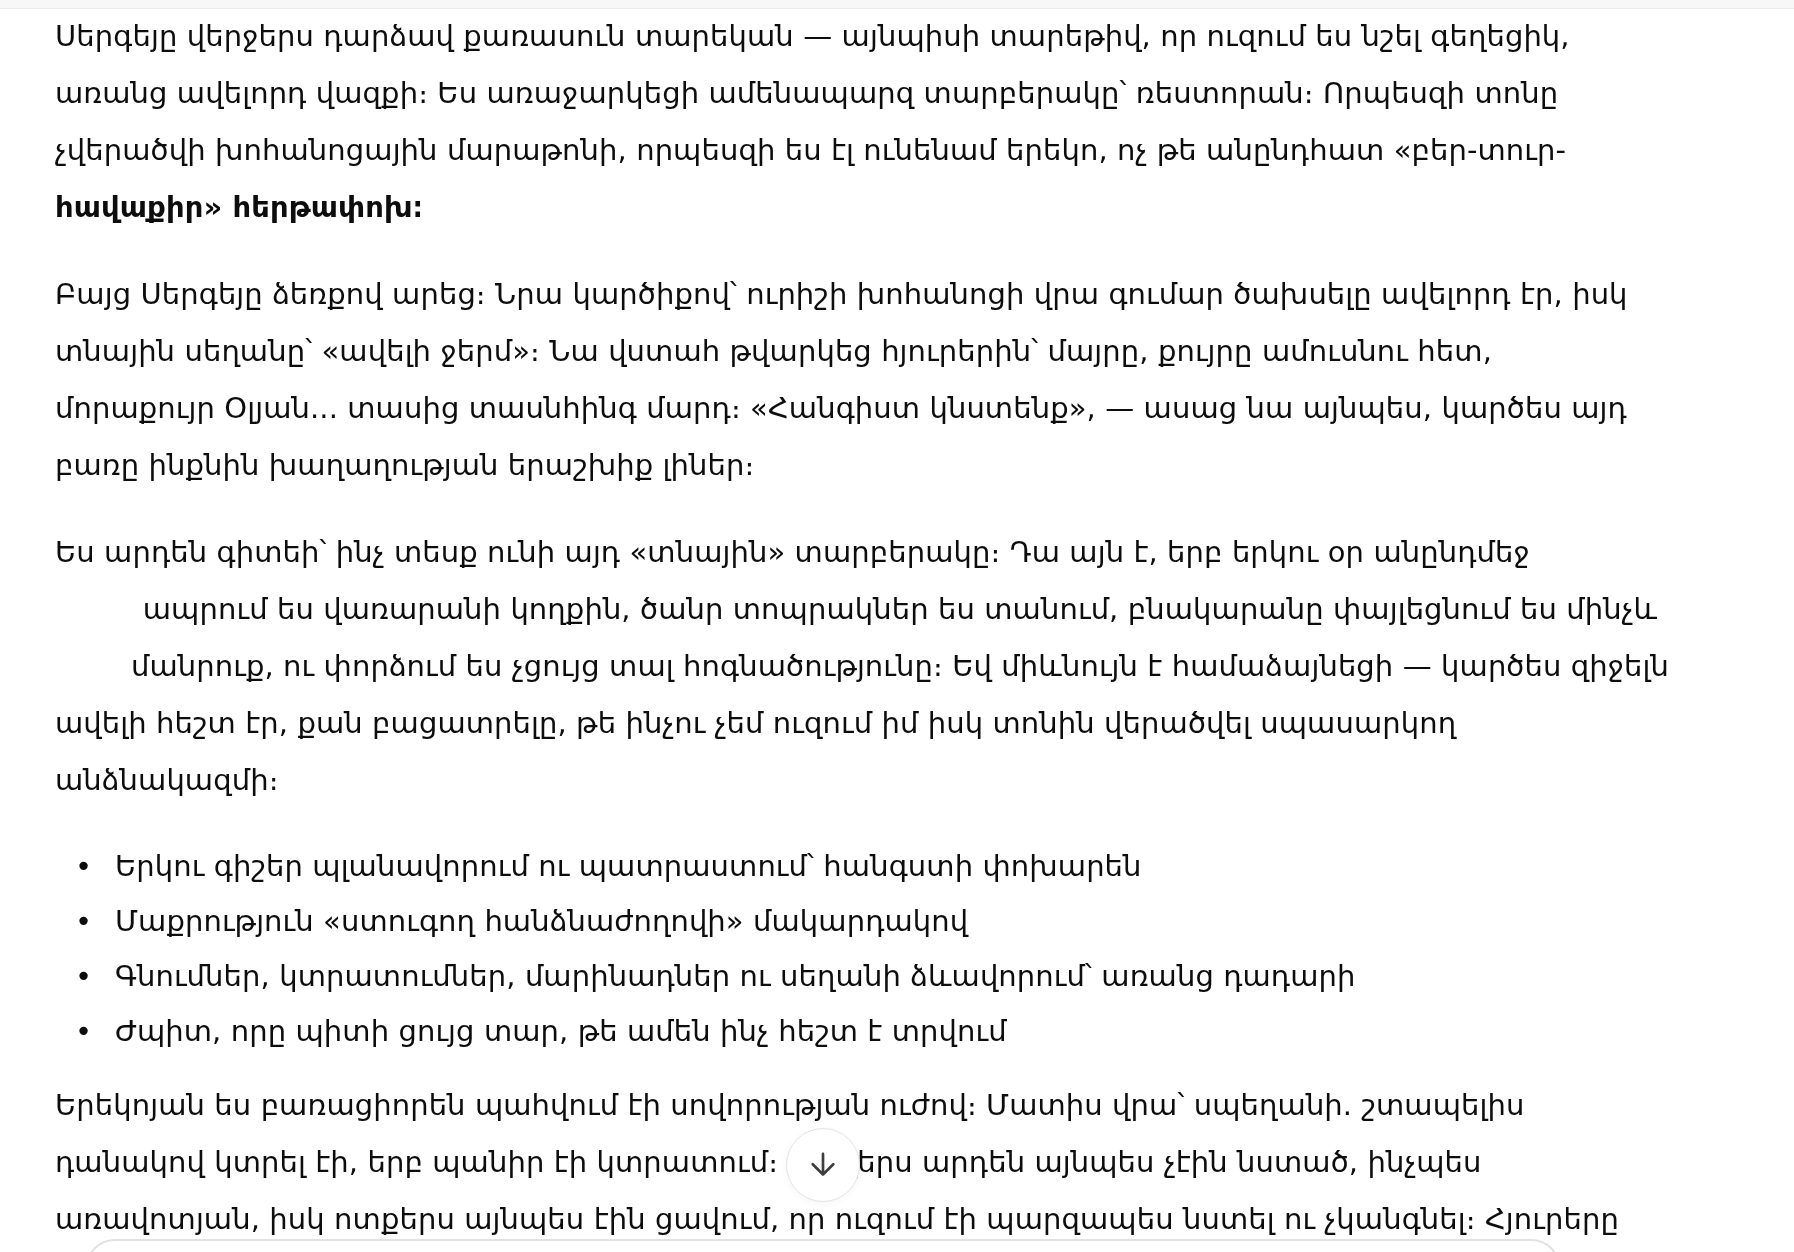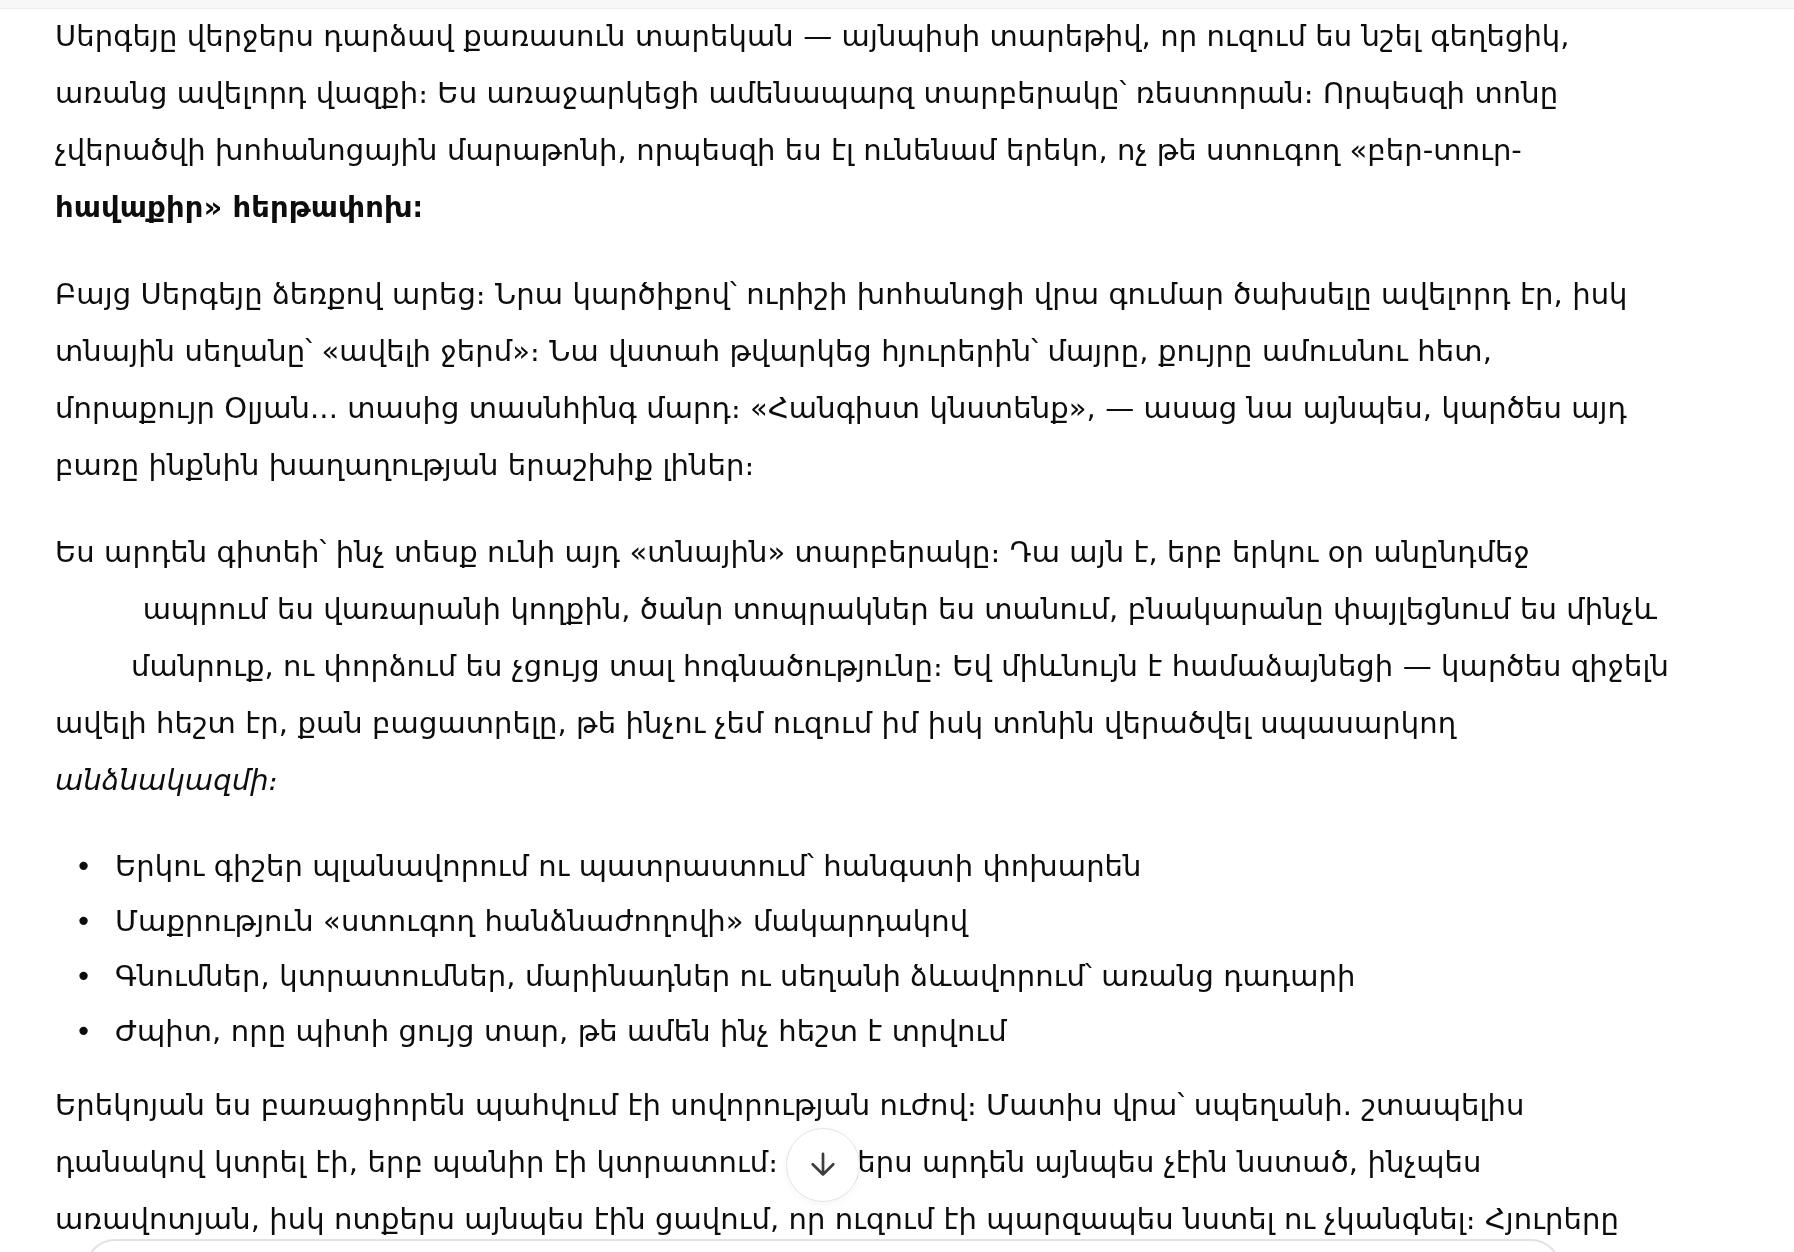--- a/index.html
+++ b/index.html
@@ -86,37 +86,37 @@
 </head>
 <body>
 
 <div class="top-strip"></div>
 
 <div class="content">
 
   <p>
     <span class="line" style="display: block;">Սերգեյը վերջերս դարձավ քառասուն տարեկան — այնպիսի տարեթիվ, որ ուզում ես նշել գեղեցիկ,</span>
     <span class="line" style="display: block;">առանց ավելորդ վազքի։ Ես առաջարկեցի ամենապարզ տարբերակը՝ ռեստորան։ Որպեսզի տոնը</span>
-    <span class="line" style="display: block;">չվերածվի խոհանոցային մարաթոնի, որպեսզի ես էլ ունենամ երեկո, ոչ թե ստուգող «բեր-տուր-</span>
+    <span class="line" style="display: block;">չվերածվի խոհանոցային մարաթոնի, որպեսզի ես էլ ունենամ երեկո, ոչ թե անընդհատ «բեր-տուր-</span>
     <span class="line" style="display: block; font-weight: bold;">հավաքիր» հերթափոխ։</span>
   </p>
 
   <p>
     <span class="line" style="display: block;">Բայց Սերգեյը ձեռքով արեց։ Նրա կարծիքով՝ ուրիշի խոհանոցի վրա գումար ծախսելը ավելորդ էր, իսկ</span>
     <span class="line" style="display: block;">տնային սեղանը՝ «ավելի ջերմ»։ Նա վստահ թվարկեց հյուրերին՝ մայրը, քույրը ամուսնու հետ,</span>
     <span class="line" style="display: block;">մորաքույր Օլյան... տասից տասնհինգ մարդ։ «Հանգիստ կնստենք», — ասաց նա այնպես, կարծես այդ</span>
     <span class="line" style="display: block;">բառը ինքնին խաղաղության երաշխիք լիներ։</span>
   </p>
 
   <p>
     <span class="line" style="display: block;">Ես արդեն գիտեի՝ ինչ տեսք ունի այդ «տնային» տարբերակը։ Դա այն է, երբ երկու օր անընդմեջ</span>
     <span class="line" style="display: block; text-align: center;">ապրում ես վառարանի կողքին, ծանր տոպրակներ ես տանում, բնակարանը փայլեցնում ես մինչև</span>
     <span class="line" style="display: block; text-align: center;">մանրուք, ու փորձում ես չցույց տալ հոգնածությունը։ Եվ միևնույն է համաձայնեցի — կարծես զիջելն</span>
     <span class="line" style="display: block;">ավելի հեշտ էր, քան բացատրելը, թե ինչու չեմ ուզում իմ իսկ տոնին վերածվել սպասարկող</span>
-    <span class="line" style="display: block; font-style: italic;">անձնակազմի։</span>
+    <span class="line" style="display: block;">անձնակազմի։</span>
   </p>
 
   <ul class="bullets">
     <li>
       <span class="bullet-dot">•</span>
       <span>Երկու գիշեր պլանավորում ու պատրաստում՝ հանգստի փոխարեն</span>
     </li>
     <li>
       <span class="bullet-dot">•</span>
       <span>Մաքրություն «ստուգող հանձնաժողովի» մակարդակով</span>

